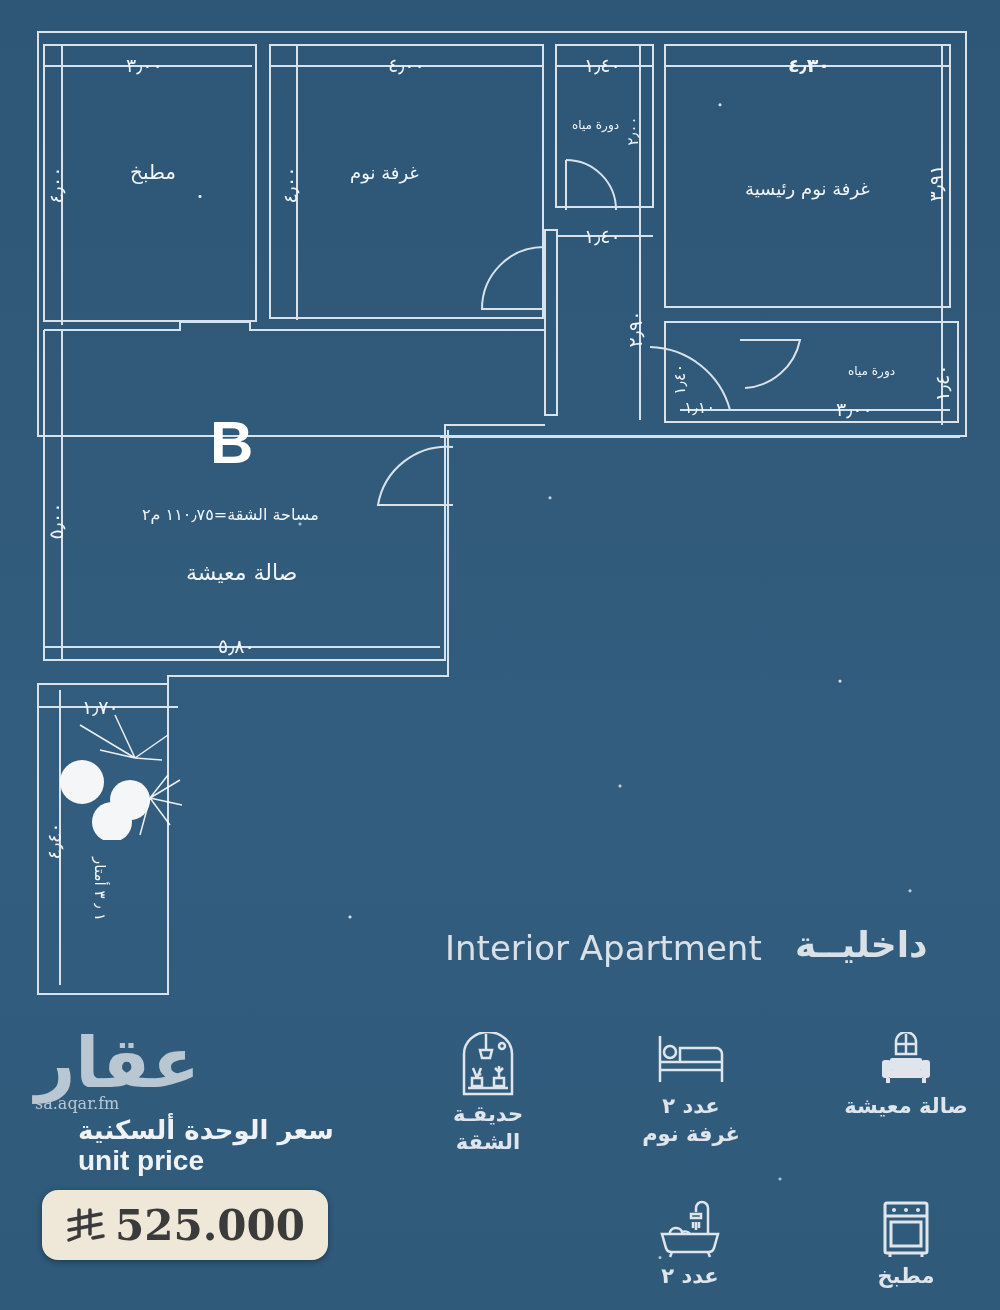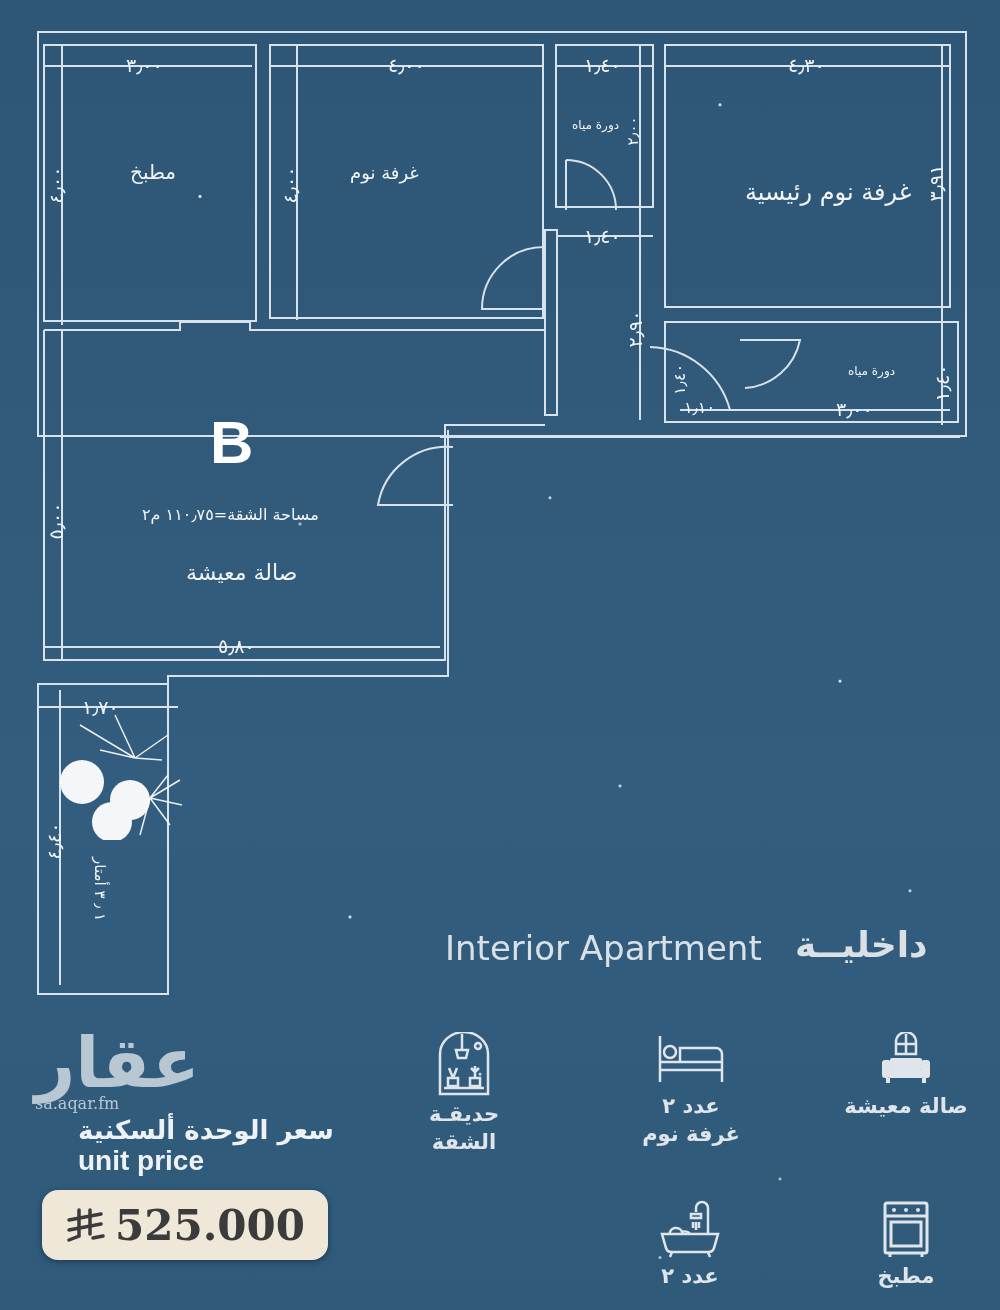--- a/index.html
+++ b/index.html
@@ -90,34 +90,34 @@
     <path d="M566,160 A50,50 0 0 1 616,210"></path>
     <line x1="566" y1="160" x2="566" y2="210"></line>
     <path d="M650,347 A85,85 0 0 1 730,410"></path>
     <path d="M740,340 L800,340 A60,60 0 0 1 745,388"></path>
   </g>
 </svg>
 
 <div class="lbl" style="left:130px;top:160px;font-size:20px;">مطبخ</div>
 <div class="lbl" style="left:350px;top:162px;font-size:18px;">غرفة نوم</div>
 <div class="lbl" style="left:572px;top:118px;font-size:12px;">دورة مياه</div>
-<div class="lbl" style="left:745px;top:178px;font-size:24px;">غرفة نوم رئيسية</div>
+<div class="lbl" style="left:745px;top:178px;font-size:18px;">غرفة نوم رئيسية</div>
 <div class="lbl" style="left:848px;top:364px;font-size:12px;">دورة مياه</div>
 <div class="lbl" style="left:186px;top:560px;font-size:22px;">صالة معيشة</div>
 <div class="lbl" style="left:142px;top:505px;font-size:16px;">مساحة الشقة=١١٠٫٧٥ م٢</div>
 <div class="unit-letter">B</div>
 
 <div class="dim" style="left:126px;top:54px;">٣٫٠٠</div>
 <div class="dim v" style="left:38px;top:174px;">٤٫٠٠</div>
 <div class="dim" style="left:388px;top:54px;">٤٫٠٠</div>
 <div class="dim v" style="left:272px;top:174px;">٤٫٠٠</div>
 <div class="dim" style="left:584px;top:54px;">١٫٤٠</div>
 <div class="dim v" style="left:618px;top:122px;font-size:15px;">٢٫٠٠</div>
 <div class="dim" style="left:584px;top:225px;">١٫٤٠</div>
-<div class="dim" style="left:788px;top:54px;">٤٫٣٠</div>
+<div class="dim" style="left:788px;top:54px;font-weight:bold;">٤٫٣٠</div>
 <div class="dim v" style="left:918px;top:172px;">٣٫٩١</div>
 <div class="dim v" style="left:617px;top:318px;">٢٫٩٠</div>
 <div class="dim v" style="left:664px;top:370px;font-size:16px;">١٫٤٠</div>
 <div class="dim" style="left:684px;top:398px;font-size:16px;">١٫١٠</div>
 <div class="dim" style="left:836px;top:398px;">٣٫٠٠</div>
 <div class="dim v" style="left:924px;top:372px;">١٫٤٠</div>
 <div class="dim v" style="left:38px;top:510px;">٥٫٠٠</div>
 <div class="dim" style="left:218px;top:635px;">٥٫٨٠</div>
 <div class="dim" style="left:82px;top:696px;font-family:Liberation Serif, serif;">١٫٧٠</div>
 <div class="dim v" style="left:36px;top:830px;">٤٫٤٠</div>
@@ -165,21 +165,21 @@
       <line x1="4" y1="38" x2="66" y2="38"></line>
         <line x1="4" y1="30" x2="66" y2="30"></line>
       <circle cx="14" cy="20" r="6"></circle>
         <path d="M24,30 L24,16 L60,16 A6,6 0 0 1 66,22 L66,30"></path>
     </g>
   </svg>
   <div class="cap">عدد ٢</div>
   <div class="cap">غرفة نوم</div>
 </div>
 
-<div class="feature" style="left:414px;top:1032px;width:100px;">
+<div class="feature" style="left:438px;top:1032px;width:100px;">
   <svg width="56" height="64" viewBox="0 0 56 64">
     <g fill="none" stroke="#dfe5ea" stroke-width="2.5">
       <path d="M4,62 L4,22 A24,22 0 0 1 52,22 L52,62 Z"></path>
       <line x1="8" y1="56" x2="48" y2="56"></line>
       <line x1="26" y1="2" x2="26" y2="18"></line>
         <path d="M20,18 L32,18 L30,26 L22,26 Z"></path>
       <circle cx="42" cy="14" r="3"></circle>
       <rect x="12" y="46" width="10" height="8"></rect>
         <rect x="34" y="46" width="10" height="8"></rect>
       <path d="M17,46 L13,36 M17,46 L21,36 M39,46 L39,34 M39,40 L35,36 M39,40 L43,36"></path>

